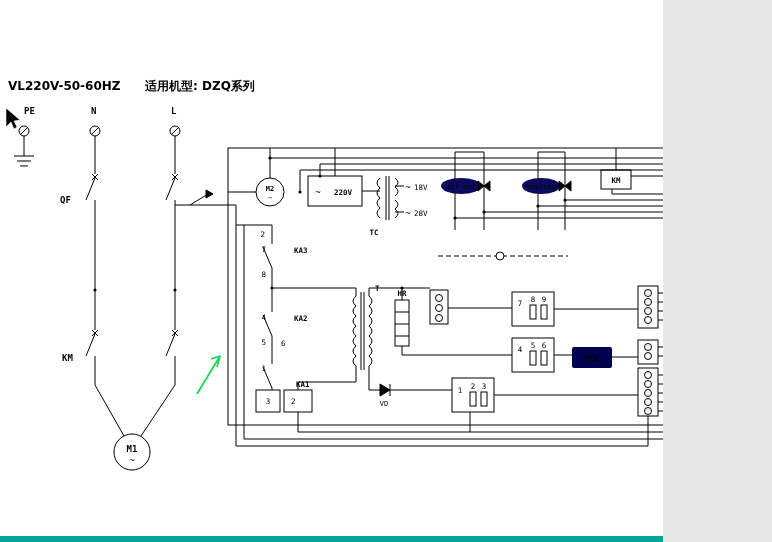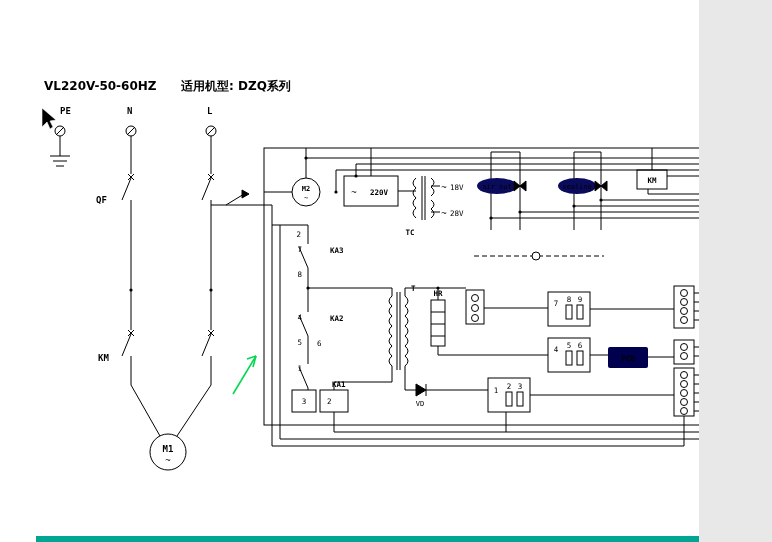--- a/index.html
+++ b/index.html
@@ -1,17 +1,17 @@
 <!DOCTYPE html>
 <html><head>
 <meta charset="utf-8">
 <style>
   html,body{margin:0;padding:0;background:#e8e8e8;}
   .stage{width:663px;height:542px;position:relative;background:#ffffff;overflow:hidden;
-         font-family:"DejaVu Sans", sans-serif;padding-left:36px;}
+         font-family:"DejaVu Sans", sans-serif;}
   svg{display:block;}
   .wire{stroke:#000;fill:none;stroke-width:1;}
   .dashed{stroke:#000;fill:none;stroke-width:1;stroke-dasharray:5 3;}
   .comp{stroke:#000;fill:none;stroke-width:1;}
   .solid{stroke:#000;fill:#000;stroke-width:1;}
   .node{fill:#000;stroke:none;}
   .term{fill:#fff;stroke:#000;stroke-width:1;}
   text{font-family:"DejaVu Sans Mono","Liberation Mono",monospace;fill:#000;}
   .ttl{font-family:"DejaVu Sans","Liberation Sans",sans-serif;font-size:12px;font-weight:bold;}
   .lbl{font-size:9px;font-weight:bold;}

